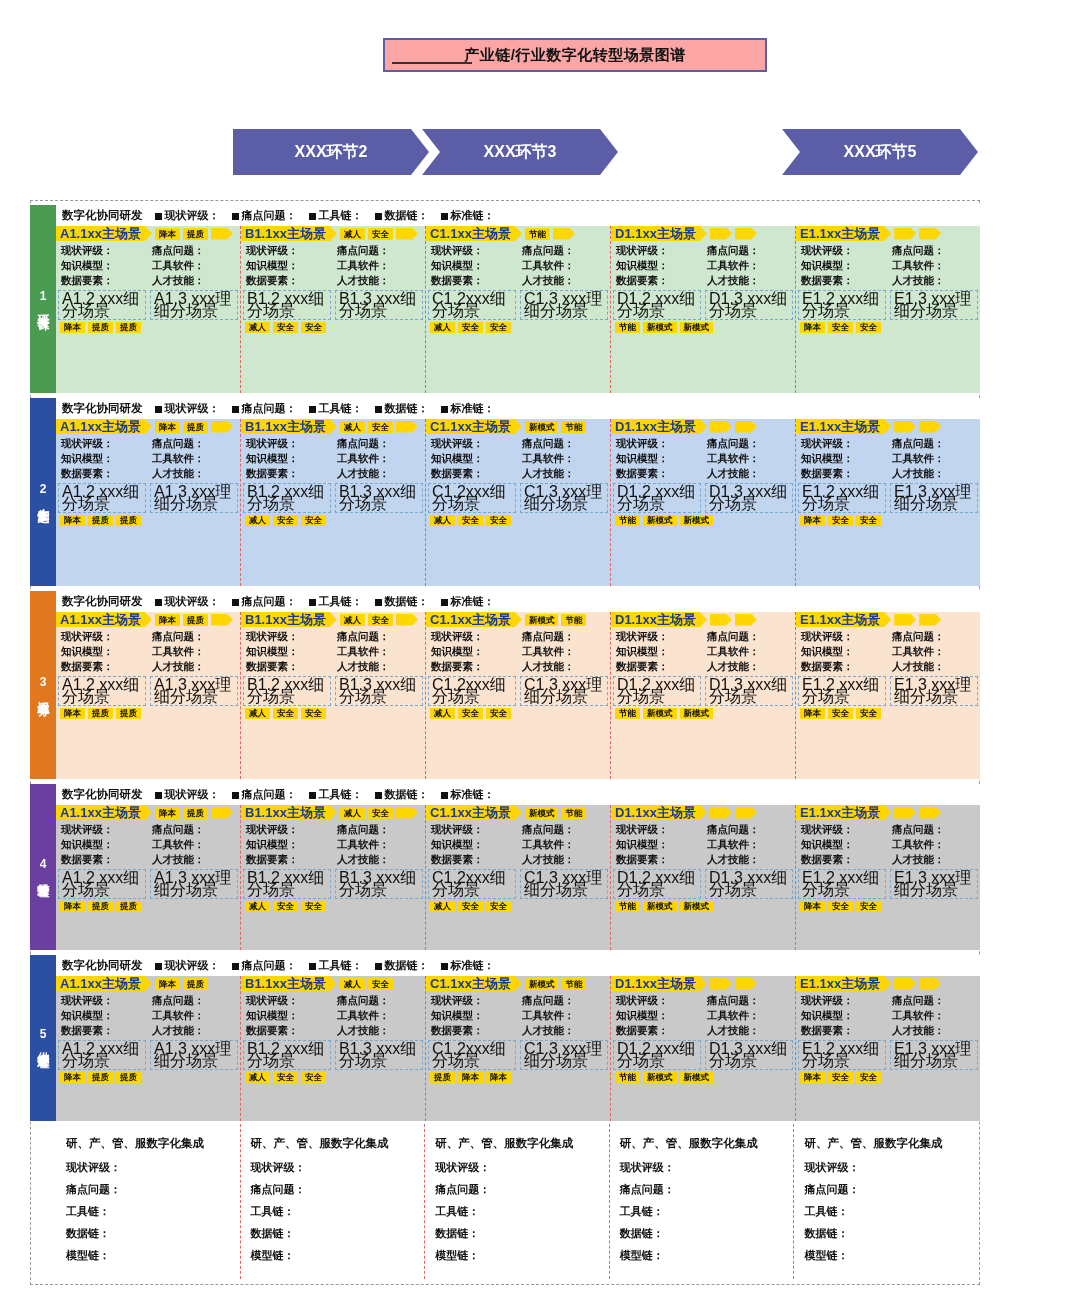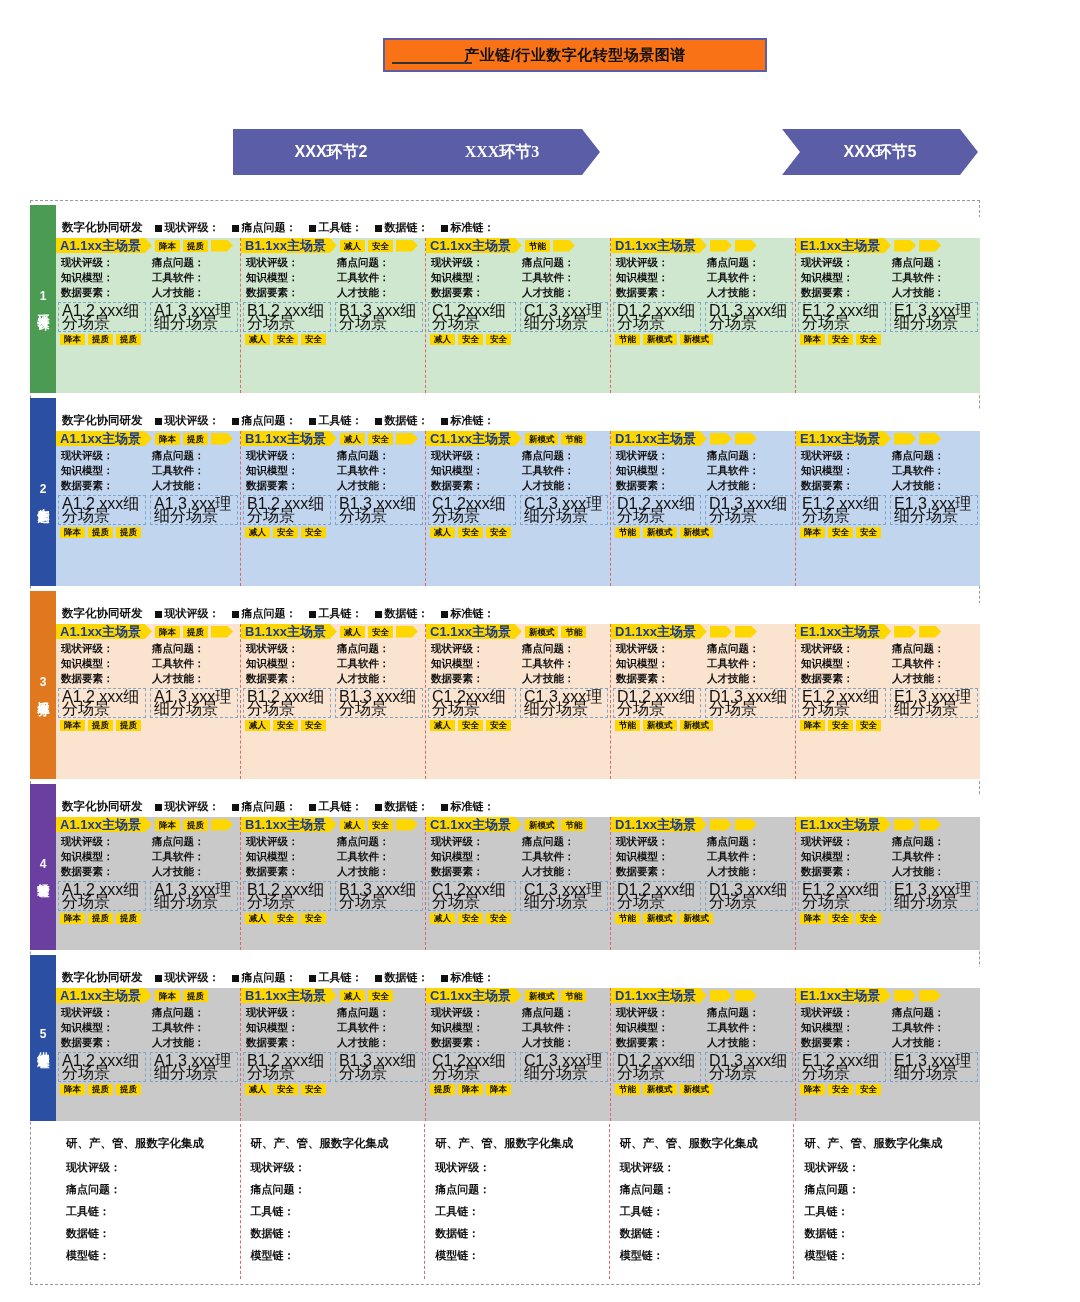--- a/index.html
+++ b/index.html
@@ -1,31 +1,31 @@
 <!DOCTYPE html>
 <html><head>
 <meta charset="utf-8">
 <style>
   html,body{margin:0;padding:0;background:#ffffff;}
   body{width:1080px;height:1302px;font-family:"Liberation Sans","DejaVu Sans",sans-serif;color:#111;overflow:hidden;position:relative;}
-  .title-wrap{position:absolute;left:383px;top:38px;width:380px;height:30px;border:2px solid #5b5ea6;display:flex;align-items:center;justify-content:center;background:#f97316;}
+  .title-wrap{position:absolute;left:383px;top:38px;width:380px;height:30px;border:2px solid #5b5ea6;display:flex;align-items:center;justify-content:center;background:#fca5a5;}
   .title-wrap .t{font-size:15px;font-weight:bold;letter-spacing:0.5px;color:#111;}
   .title-underline{position:absolute;left:392px;top:62px;width:80px;height:2px;background:#333;}
 
   
   .stages{position:absolute;left:58px;top:129px;width:920px;height:46px;}
   .stage{position:absolute;top:0;height:46px;background:#5b5ea6;color:#fff;display:flex;align-items:center;justify-content:center;font-size:16px;font-weight:bold;
     clip-path:polygon(0 0, calc(100% - 18px) 0, 100% 50%, calc(100% - 18px) 100%, 0 100%, 18px 50%);}
   .stage:first-child{clip-path:polygon(0 0, calc(100% - 18px) 0, 100% 50%, calc(100% - 18px) 100%, 0 100%);}
 
   
   .rowblock{position:absolute;left:30px;}
   .cat{position:absolute;left:0;top:0;width:26px;height:100%;color:#fff;font-size:12px;font-weight:bold;display:flex;flex-direction:column;align-items:center;justify-content:center;line-height:13px;text-align:center;padding:2px 0;box-sizing:border-box;}
   .cat .num{margin-bottom:2px;}
-  .body{position:absolute;left:26px;top:0;right:0;bottom:0;box-sizing:border-box;margin-top:12px;}
+  .body{position:absolute;left:26px;top:0;right:0;bottom:0;box-sizing:border-box;}
   .hdr{height:21px;display:flex;align-items:center;gap:12px;font-size:11px;font-weight:bold;padding-left:6px;background:#fff;box-sizing:border-box;}
   .hdr .lead{font-size:11.5px;font-weight:bold;}
   .hdr .it{font-size:11px;font-weight:bold;}
   .hdr .sq{display:inline-block;width:7px;height:7px;background:#111;margin-right:3px;vertical-align:-1px;}
 
   .cols{position:absolute;left:0;right:0;top:21px;bottom:0;display:flex;}
   .col{flex:1;position:relative;box-sizing:border-box;border-right:1px dashed #e06666;padding:0;}
   .col:last-child{border-right:none;}
   .mainband{height:15px;display:flex;align-items:center;position:relative;}
   .mainlbl{background:#ffd700;height:15px;display:flex;align-items:center;padding:0 4px;font-size:13px;font-weight:bold;color:#1b3c8c;white-space:nowrap;
@@ -54,21 +54,21 @@
 
 <div class="title-wrap">
   <span class="t">产业链/行业数字化转型场景图谱</span>
 </div>
 <div class="title-underline"></div>
 
 <div class="stages" id="stages">
     <div class="stage" style="left: 175px; width: 196px;">
       <span>XXX环节2</span>
     </div>
-    <div class="stage" style="left: 346px; width: 196px; font-family: Liberation Serif, serif;">
+    <div class="stage" style="left: 364px; width: 196px;">
       <span>XXX环节3</span>
     </div>
     <div class="stage" style="left: 724px; width: 196px;">
       <span>XXX环节5</span>
     </div>
   </div>
 
 <div class="outerdash"></div>
 
 <div id="rows-container">

